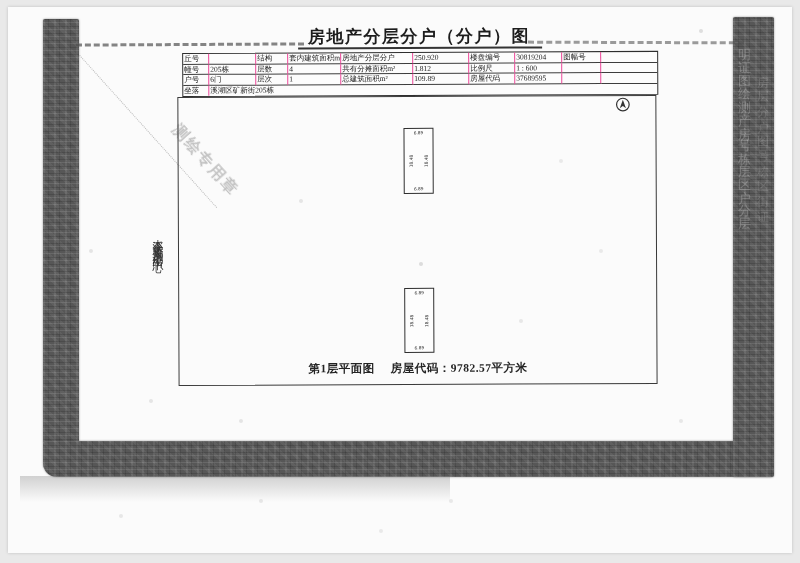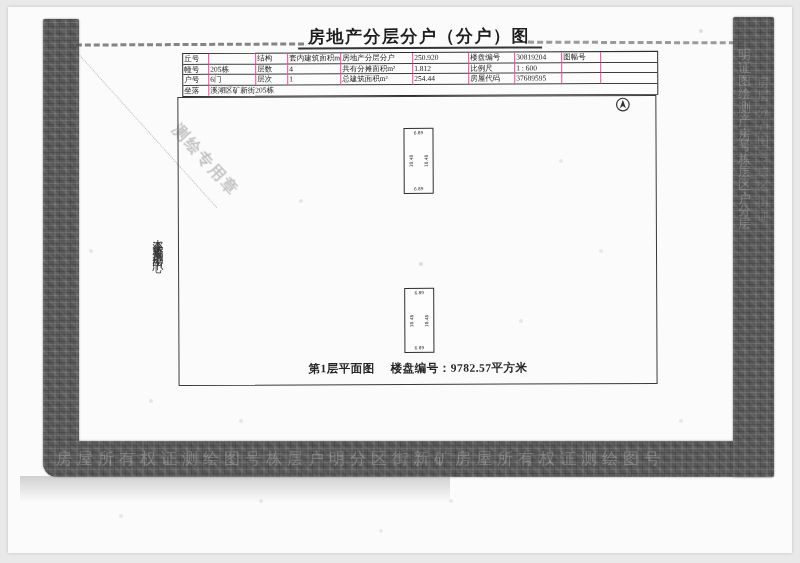--- a/index.html
+++ b/index.html
@@ -85,21 +85,20 @@
 <div class="scan">
   <div class="paper"></div>
   <div class="specks"></div>
 
   <div class="bar-left mottle"></div>
   <div class="band-bottom mottle"></div>
   <div class="band-right mottle"></div>
   <div class="band-shadow"></div>
   <div class="ghost ghost-r1">明证图绘测产房号栋层区户分层</div>
   <div class="ghost ghost-r2">房层分户图号栋区街证</div>
-  <div class="ghost ghost-b">房屋所有权证测绘图号栋层户明分区街新矿房屋所有权证测绘图号</div>
   <div class="streak streak-l"></div>
   <div class="streak streak-r"></div>
   <div class="diag-line"></div>
   <div class="diag-stamp">测绘专用章</div>
 
   <div class="doc">
 
     <div class="title">房地产分层分户（分户）图</div>
     <div class="title-rule"></div>
 
@@ -125,21 +124,21 @@
       <div class="c">比例尺</div>
       <div class="c">1 : 600</div>
       <div class="c"></div>
       <div class="c nr"></div>
 
       <div class="c">户号</div>
       <div class="c">6门</div>
       <div class="c">层次</div>
       <div class="c">1</div>
       <div class="c">总建筑面积m²</div>
-      <div class="c">254.44</div>
+      <div class="c">109.89</div>
       <div class="c">房屋代码</div>
       <div class="c">37689595</div>
       <div class="c"></div>
       <div class="c nr"></div>
 
       <div class="c nb">坐落</div>
       <div class="c nb nr addr-v">溪湖区矿新街205栋</div>
     </div>
 
     <div class="frame"></div>
@@ -157,19 +156,19 @@
     </div>
 
     <div class="unit unit2">
       <div class="dim dim-t">6.89</div>
       <div class="dim dim-l">18.48</div>
       <div class="dim dim-r">18.48</div>
       <div class="dim dim-b">6.89</div>
     </div>
 
     <div class="caption">
-      <span>第1层平面图</span><span class="gap"></span><span>楼盘编号：9782.57平方米</span>
+      <span>第1层平面图</span><span class="gap"></span><span>房屋代码：9782.57平方米</span>
     </div>
 
     <div class="agency">本溪金桥房产测绘中心</div>
 
   </div>
 </div>
 
 </body></html>

